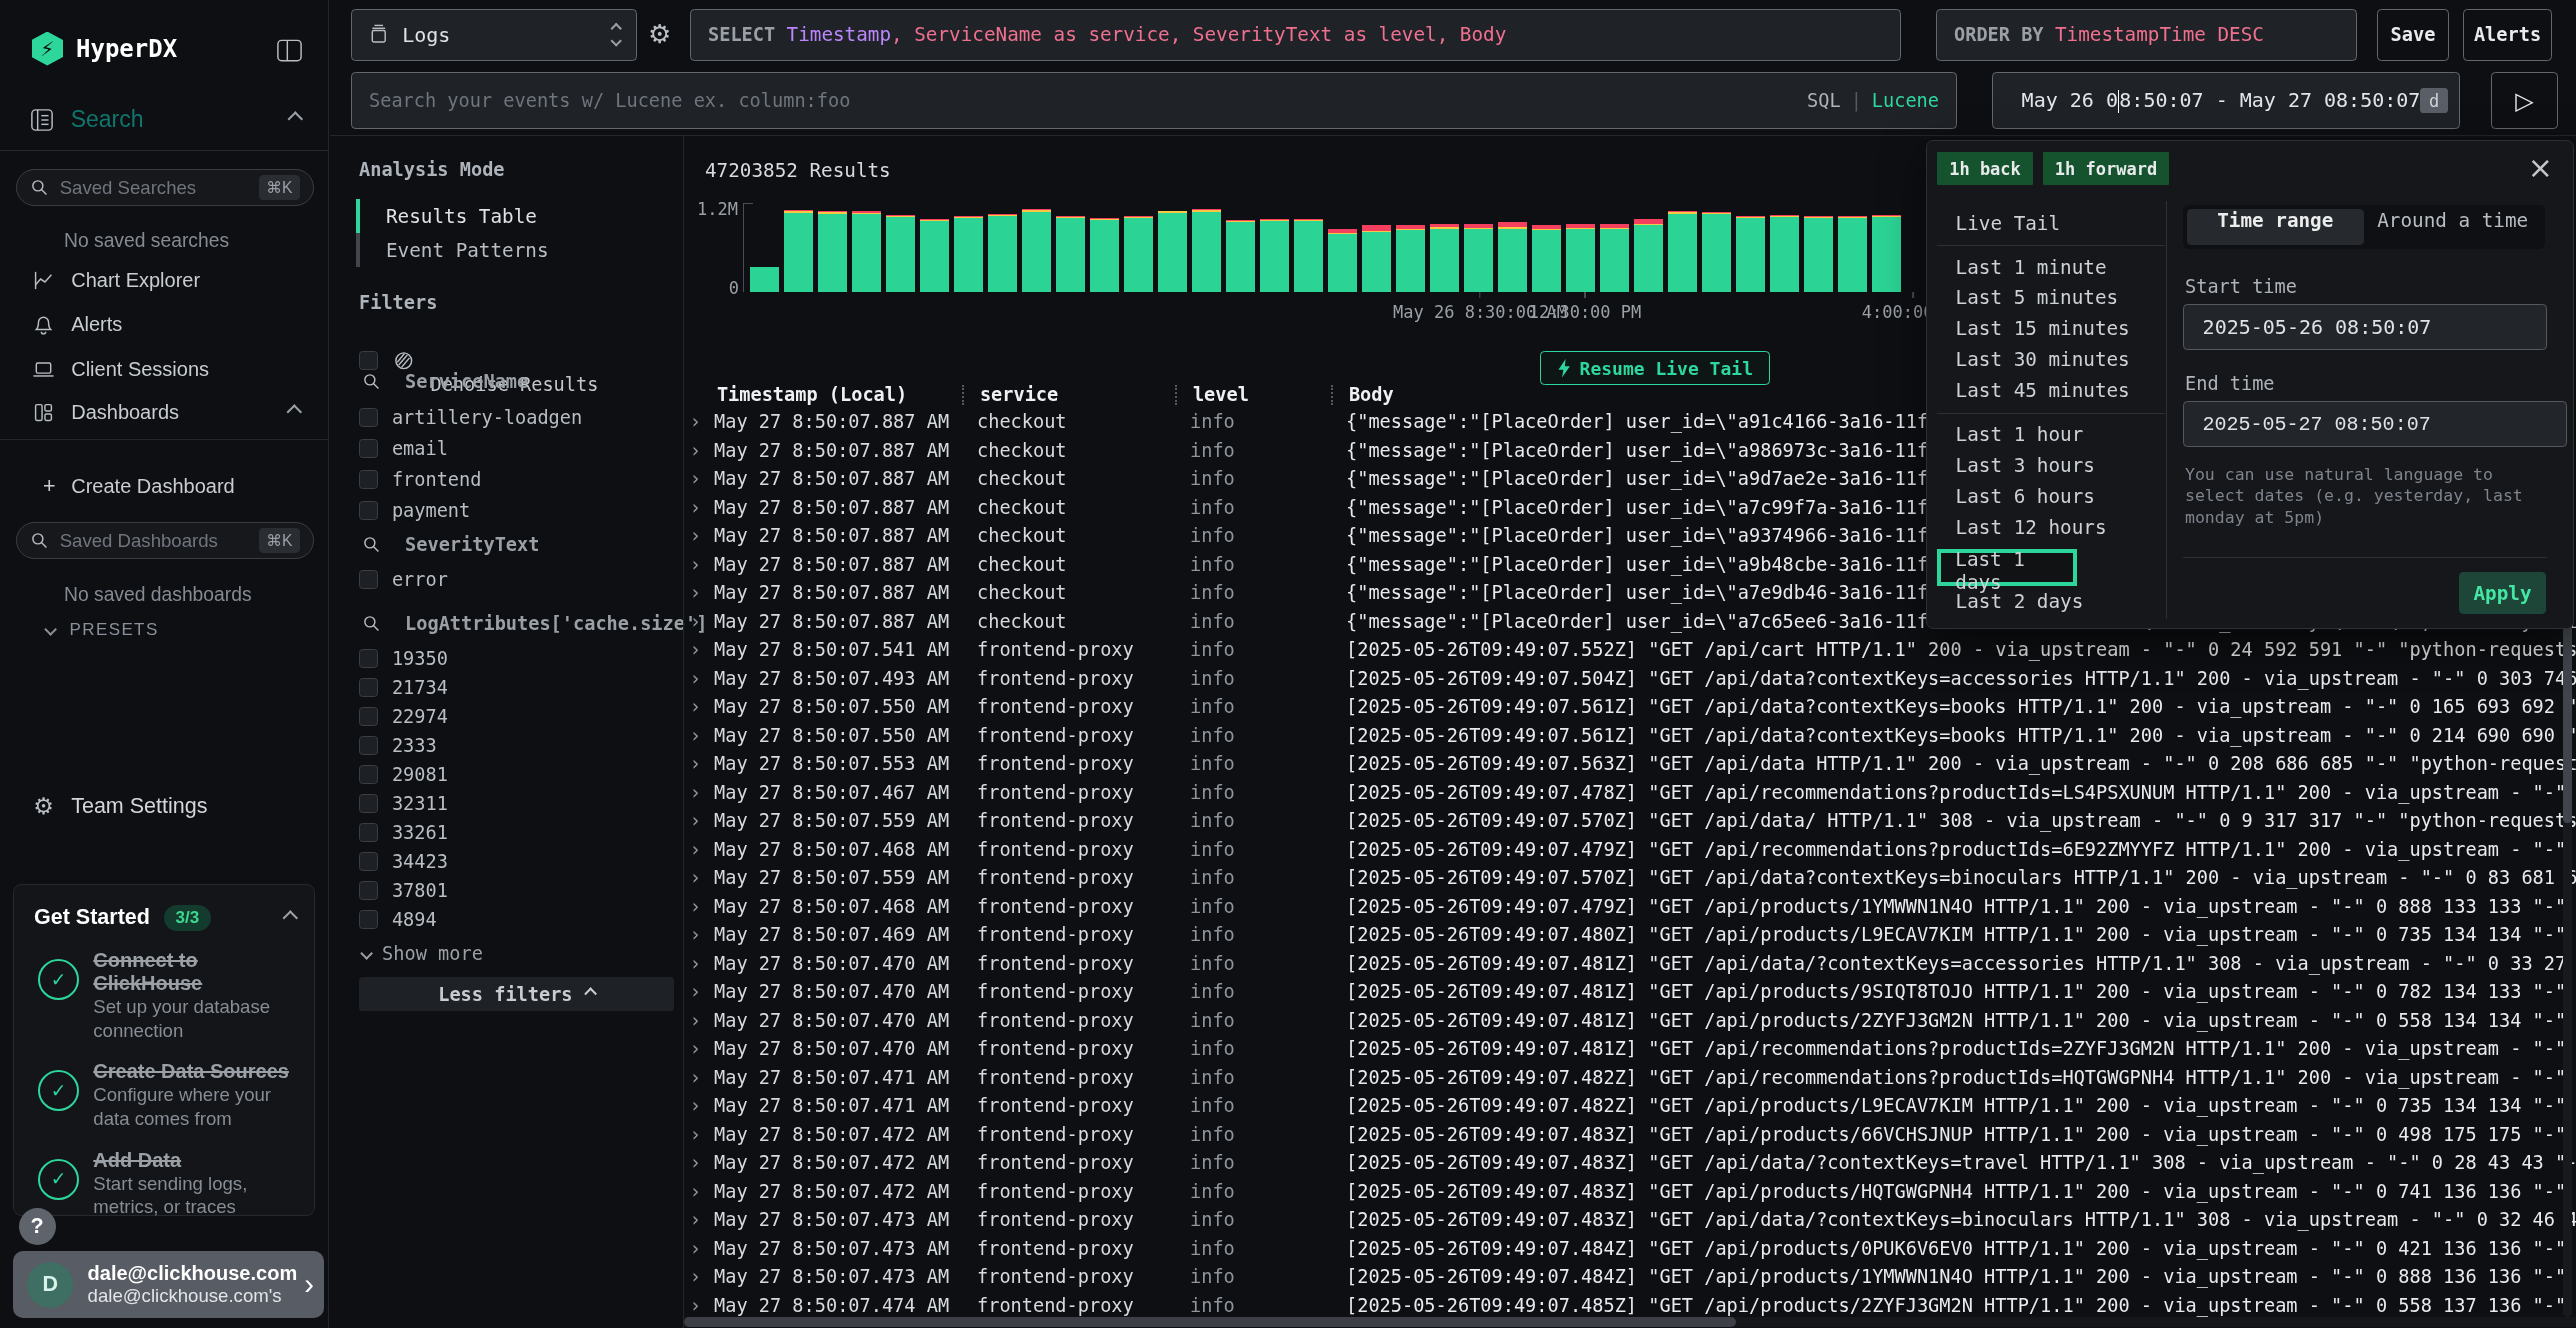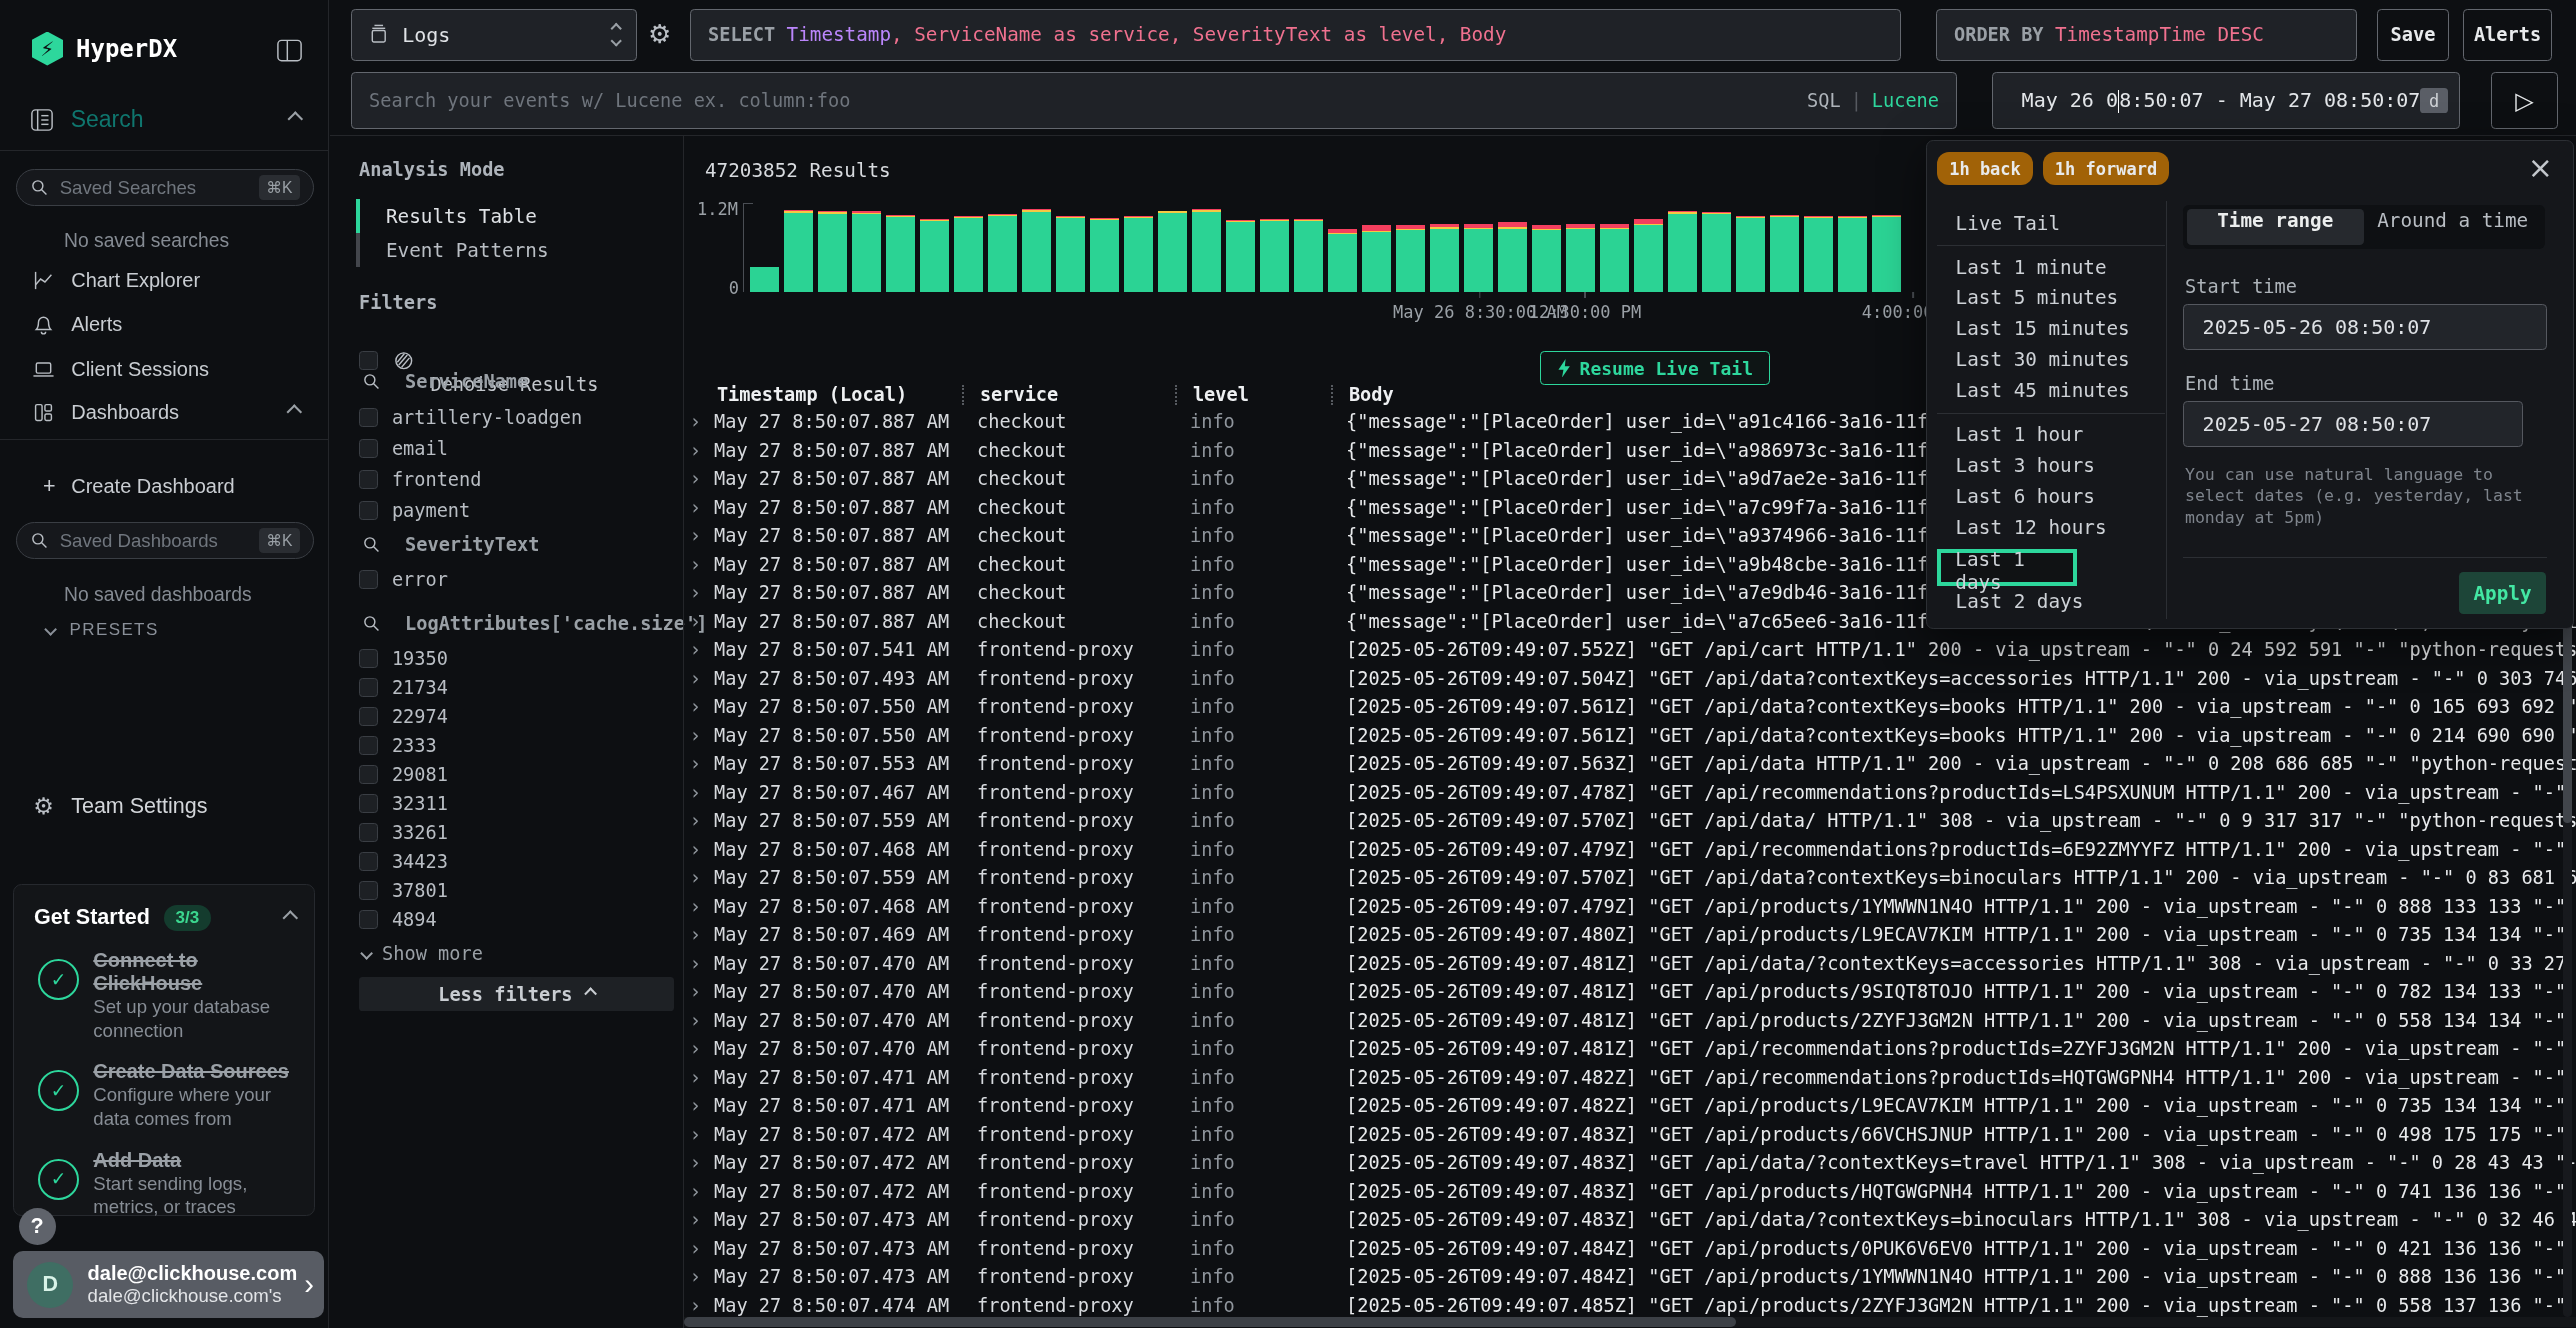--- a/index.html
+++ b/index.html
@@ -64,21 +64,21 @@
   .c-chev{flex:0 0 30px;padding-left:5.7px;box-sizing:border-box;color:#8f959c;}
   .c-ts{flex:0 0 263px;color:#d7dade;}
   .c-svc{flex:0 0 213px;color:#d7dade;}
   .c-lvl{flex:0 0 156px;color:#8f959c;}
   .c-body{flex:1;color:#e8eaec;overflow:hidden;}
 
   
   #timepicker{position:absolute;left:1926px;top:140px;width:648px;height:489px;background:#15171b;
               border:1.4px solid #2c2f34;border-radius:7.2px;box-shadow:0 13px 43px rgba(0,0,0,.55);
               box-sizing:border-box;overflow:hidden;z-index:40;}
-  .tp-btn{position:absolute;background:#a16207;border-radius:12px;color:#e8eaec;font-weight:bold;font-size:17px;
+  .tp-btn{position:absolute;background:#14532d;border-radius:1px;color:#e8eaec;font-weight:bold;font-size:17px;
           display:flex;align-items:center;justify-content:center;cursor:pointer;}
   .qopt{height:31px;display:flex;align-items:center;padding-left:18.6px;color:#ced2d7;font-size:19.3px;cursor:pointer;box-sizing:border-box;}
   .qopt.div{border-top:1.4px solid #2c2f34;margin-top:6.4px;padding-top:6.4px;height:37px;}
   .qopt.selected{border:4.3px solid #2dd79c;background:#101214;width:140px;padding-left:14.3px;}
   .tabs{position:absolute;display:flex;background:#0e1013;border-radius:5.7px;padding:3.6px;box-sizing:border-box;}
   .tab{flex:1;display:flex;align-items:flex-start;justify-content:center;font-size:19.3px;color:#b9bec4;border-radius:4.3px;cursor:pointer;}
   .tab.active{background:#26292e;color:#eceeee;font-weight:bold;}
   .tp-input{position:absolute;background:#22252a;border:1.4px solid #55585f;border-radius:4.3px;color:#dfe2e6;
             font-size:20px;display:flex;align-items:center;padding-left:18.6px;box-sizing:border-box;}
   .tp-label{position:absolute;color:#aeb4ba;font-size:18.6px;}
@@ -939,21 +939,21 @@
         </div>
         <div class="tab">
           <span>Around a time</span>
         </div>
       </div>
 
     <span class="tp-label" style="left:258px;top:135px;">Start time</span>
     <div class="tp-input" style="left:256px;top:163px;width:364px;height:46px;">2025-05-26 08:50:07</div>
 
     <span class="tp-label" style="left:258px;top:232px;">End time</span>
-    <div class="tp-input" style="left:256px;top:260px;width:340px;height:46px;">2025-05-27 08:50:07</div>
+    <div class="tp-input" style="left:256px;top:260px;width:384px;height:46px;font-family:Liberation Mono, monospace;">2025-05-27 08:50:07</div>
 
     <div class="abs" style="left:258px;top:323px;width:366px;font-size:16.5px;line-height:1.3;color:#7e848c;">You can use natural language to select dates (e.g. yesterday, last monday at 5pm)</div>
 
     <div class="hdiv" style="left:256px;top:416px;width:364px;background:#2c2f34;"></div>
     <div class="abs" style="left:532px;top:431px;width:87px;height:42px;background:#1d4538;border-radius:4.3px;display:flex;align-items:center;justify-content:center;font-weight:bold;font-size:19.3px;color:#43e7a3;cursor:pointer;">Apply</div>
   </div>
 
 </div>
 
 

